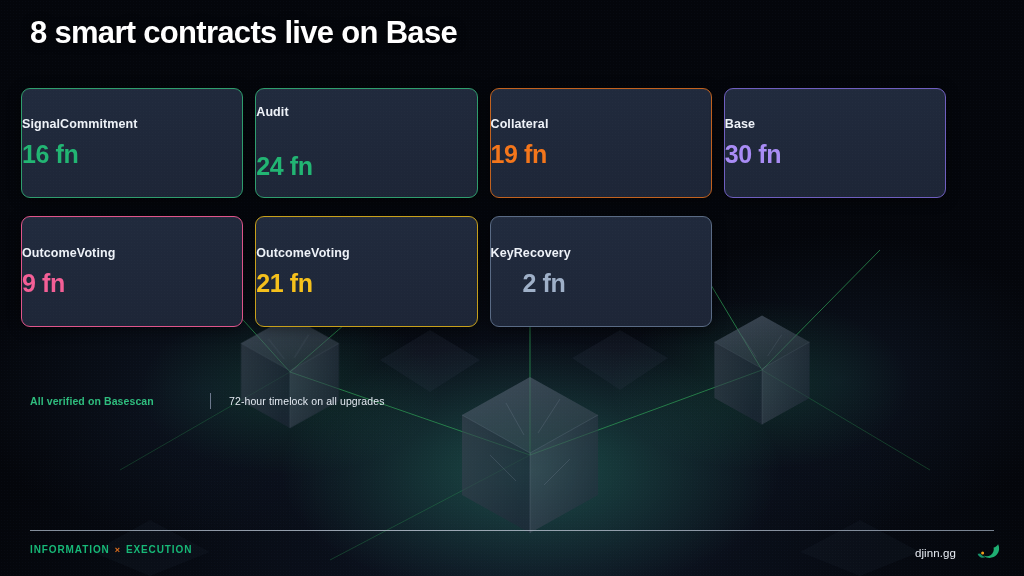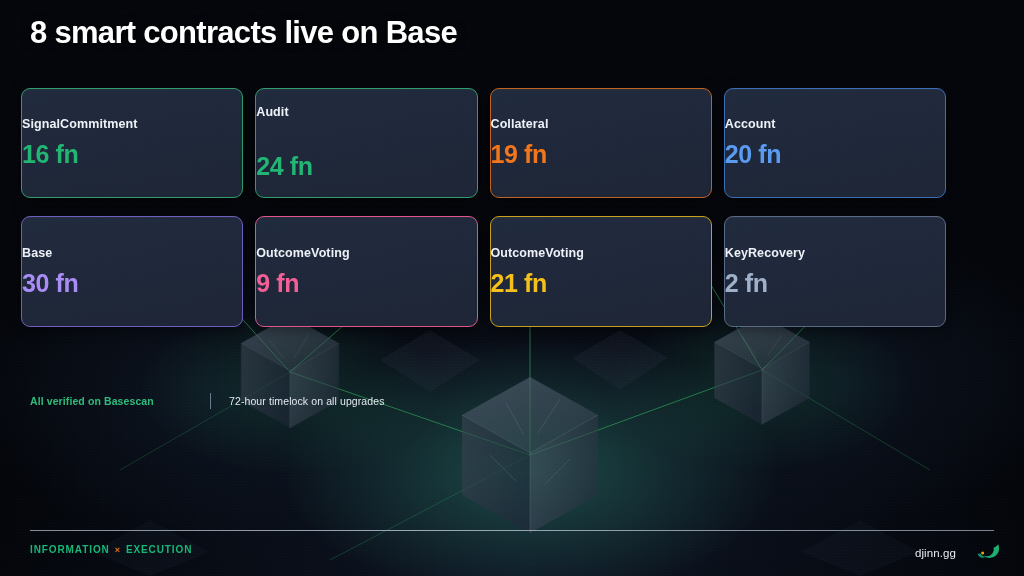--- a/index.html
+++ b/index.html
@@ -224,43 +224,39 @@
       <div class="card" style="border-color:#2f9e6e;">
         <div class="card-name">Audit</div>
         <div class="card-metric" style="color:#22b573;margin-top:24px;">24 fn</div>
       </div>
 
       <div class="card" style="border-color:#c2621f;">
         <div class="card-name">Collateral</div>
         <div class="card-metric" style="color:#f4761b;">19 fn</div>
       </div>
 
-      <div class="card" style="border-color:#3b6fb8;">
-        <div class="card-name">Account</div>
-        <div class="card-metric" style="color:#5a9bf0;">20 fn</div>
-      </div>
 
       <div class="card" style="border-color:#6f5fc0;">
         <div class="card-name">Base</div>
         <div class="card-metric" style="color:#a98cf5;">30 fn</div>
       </div>
 
       <div class="card" style="border-color:#e0558b;">
         <div class="card-name">OutcomeVoting</div>
         <div class="card-metric" style="color:#f45f96;">9 fn</div>
       </div>
 
       <div class="card" style="border-color:#c8a01b;">
         <div class="card-name">OutcomeVoting</div>
         <div class="card-metric" style="color:#f5c01c;">21 fn</div>
       </div>
 
       <div class="card" style="border-color:#5a6b85;">
         <div class="card-name">KeyRecovery</div>
-        <div class="card-metric" style="color:#9fb0c8;">2 fn</div>
+        <div class="card-metric" style="color:#9fb0c8;margin-left:32px;">2 fn</div>
       </div>
 
     </div>
 
     <div class="meta">
       <div class="meta-verified">All verified on Basescan</div>
       <div class="meta-sep"></div>
       <div class="meta-note">72-hour timelock on all upgrades</div>
     </div>
 

